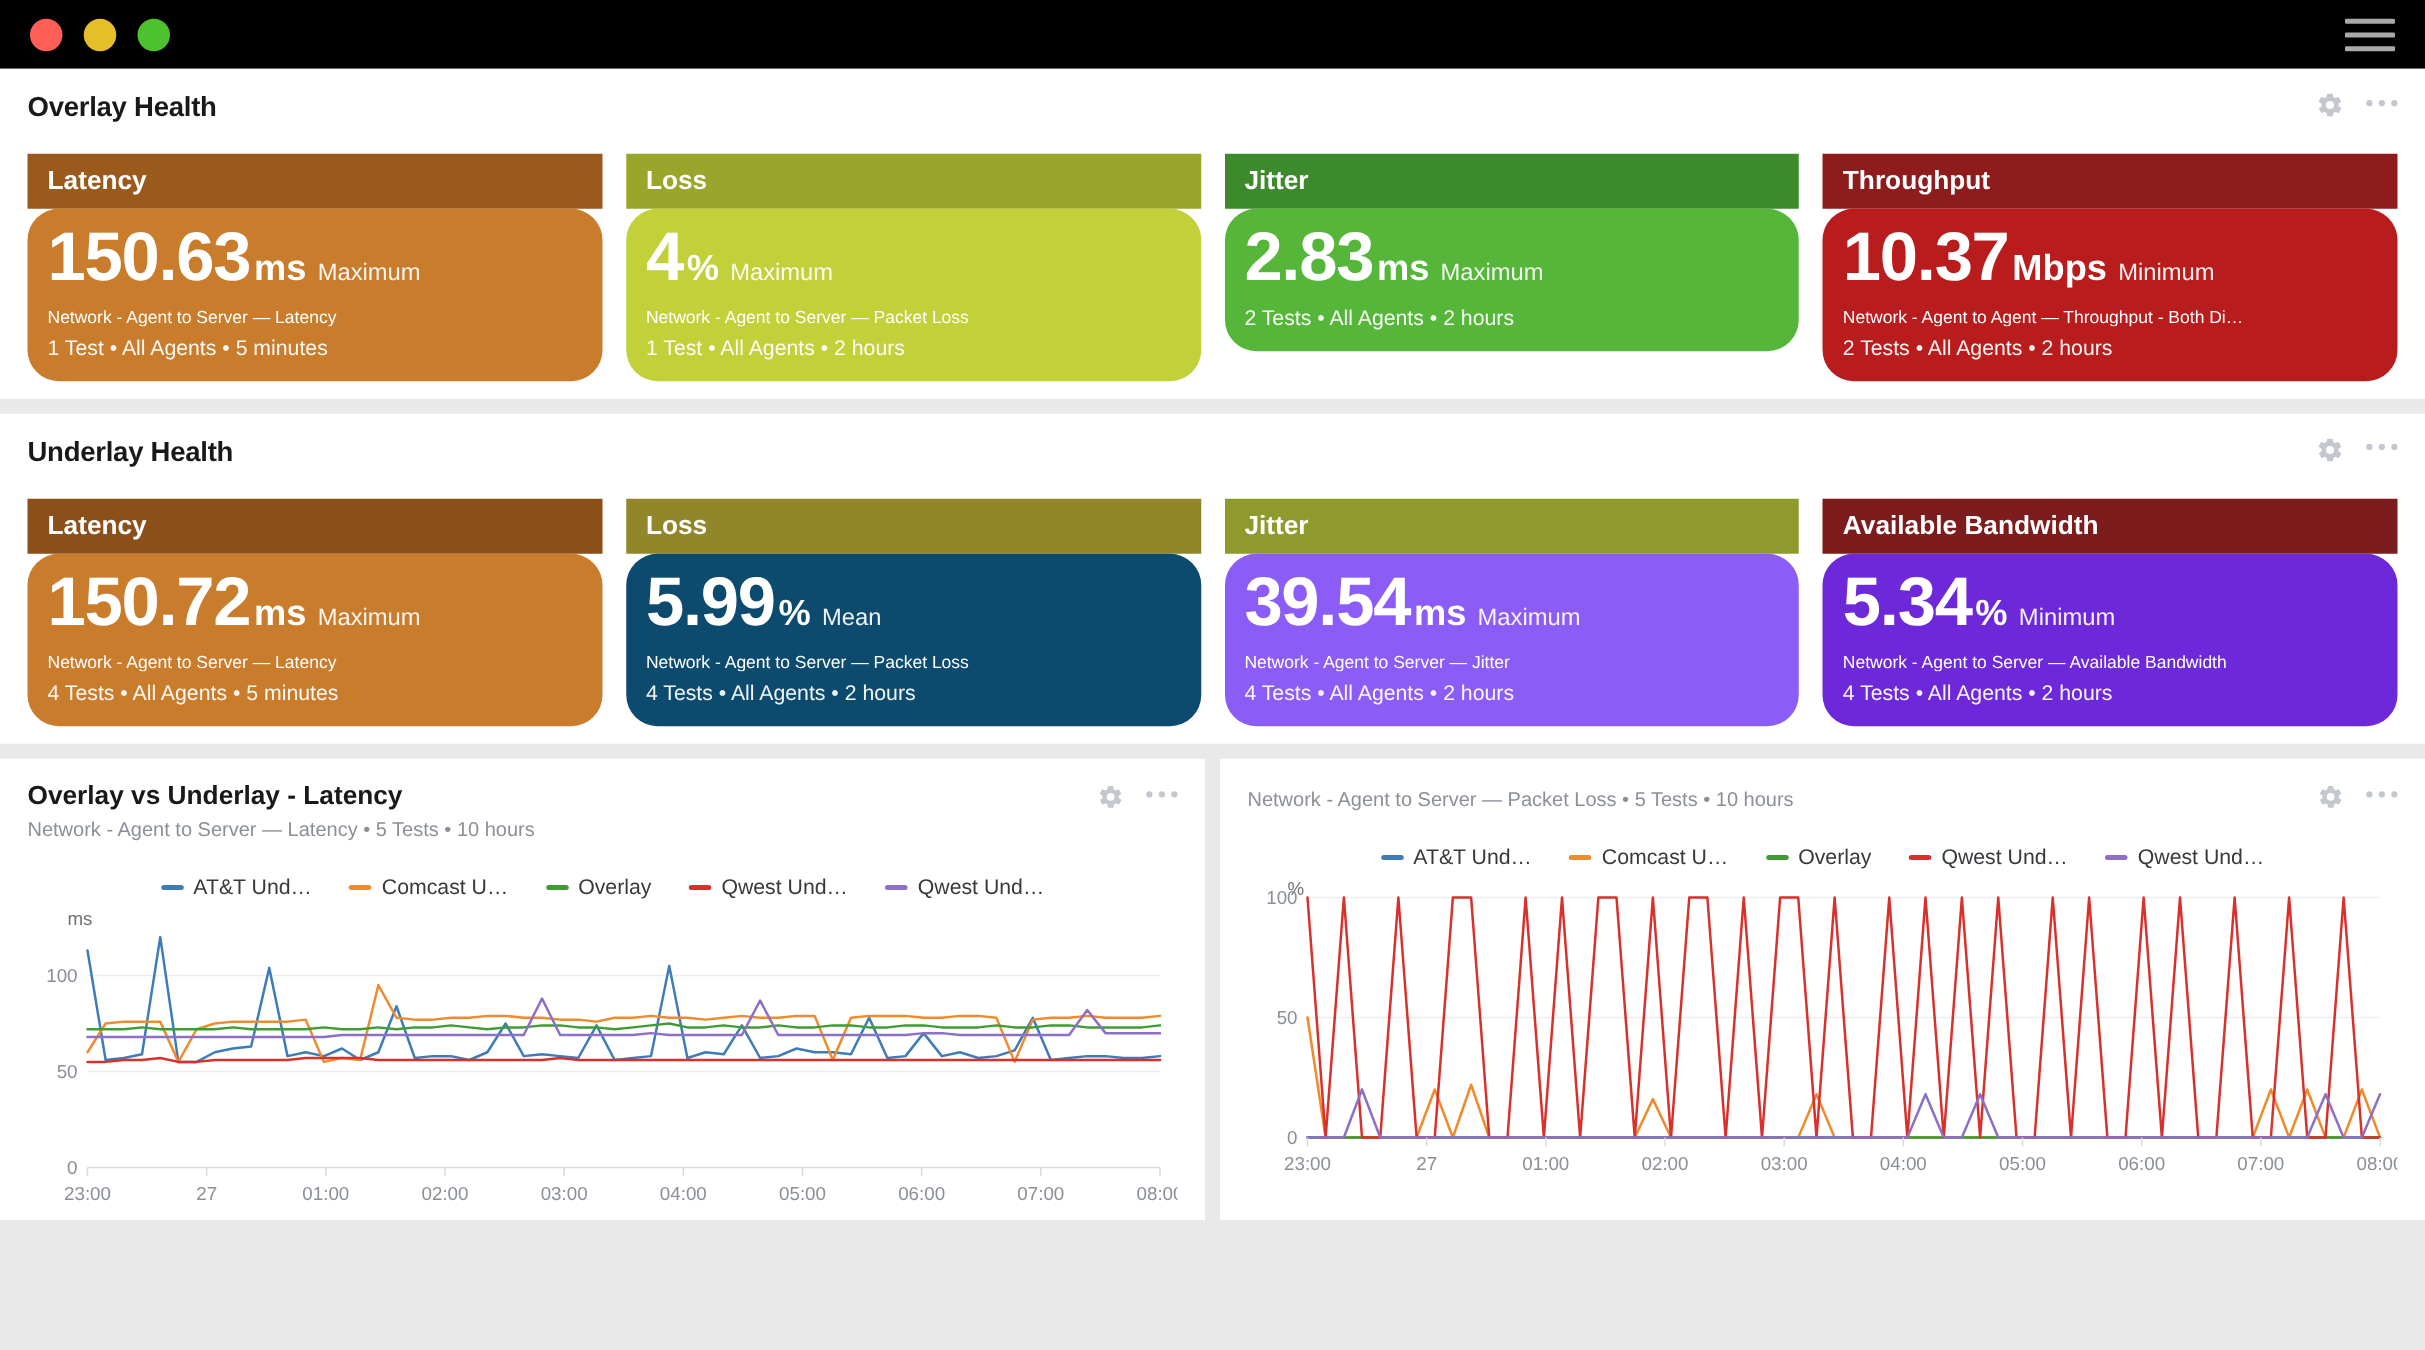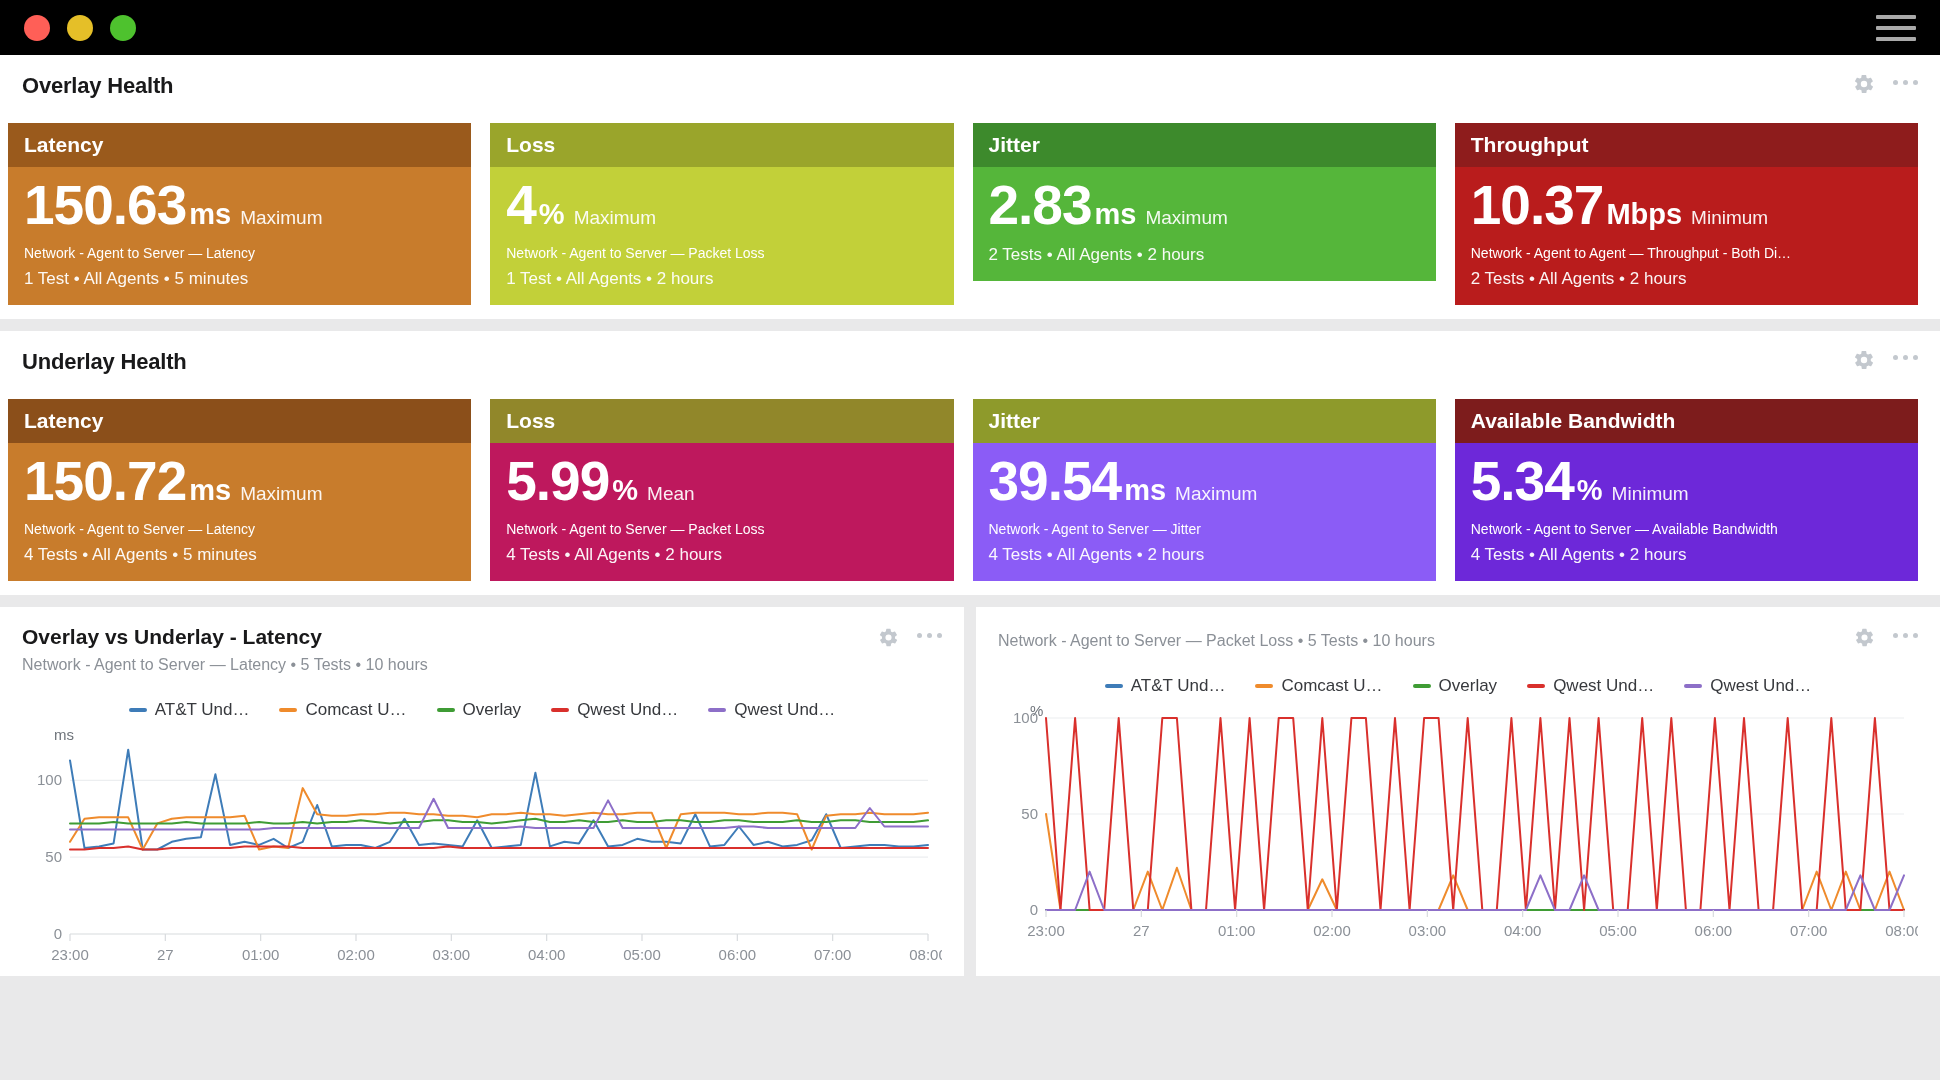--- a/index.html
+++ b/index.html
@@ -53,29 +53,29 @@
   }
   .gear-icon svg { display: block; }
   .ellipsis {
     display: flex; gap: 5px; align-items: center; padding-bottom: 4px;
   }
   .ellipsis i { width: 5px; height: 5px; border-radius: 50%; background: #c3c8ce; display:block; }
 
   
   .cards {
     display: flex; gap: 19px;
-    padding: 24px 22px 0 8px;
+    padding: 24px 22px 0 22px;
   }
   .card { flex: 1 1 0; min-width: 0; }
   .card-head {
     padding: 10px 16px;
     font-size: 21px; font-weight: bold; color: #fff;
     white-space: nowrap; overflow: hidden; text-overflow: ellipsis;
   }
-  .card-body { padding: 10px 16px 16px 16px; }
+  .card-body { padding: 10px 16px 16px 16px; border-radius: 25px; }
   .card-value-row {
     display: flex; align-items: baseline; color: #fff;
     white-space: nowrap; margin-bottom: 10px;
   }
   .card-value { font-size: 55px; font-weight: bold; line-height: 1.05; letter-spacing: -1px; }
   .card-unit { font-size: 29px; font-weight: bold; margin-left: 3px; }
   .card-stat { font-size: 19px; margin-left: 9px; opacity: .93; font-weight: normal; }
   .card-desc {
     color: #fff; font-size: 14px; margin-bottom: 8px;
     white-space: nowrap; overflow: hidden; text-overflow: ellipsis;
@@ -223,21 +223,21 @@
           <span class="card-value">150.72</span>
           <span class="card-unit">ms</span>
           <span class="card-stat">Maximum</span>
         </div>
         <div class="card-desc">Network - Agent to Server — Latency</div>
         <div class="card-meta">4 Tests • All Agents • 5 minutes</div>
       </div>
     </div>
     <div class="card">
       <div class="card-head" style="background: rgb(145, 135, 42);">Loss</div>
-      <div class="card-body" style="background: #be185d;">
+      <div class="card-body" style="background: #0c4a6e;">
         <div class="card-value-row">
           <span class="card-value">5.99</span>
           <span class="card-unit">%</span>
           <span class="card-stat">Mean</span>
         </div>
         <div class="card-desc">Network - Agent to Server — Packet Loss</div>
         <div class="card-meta">4 Tests • All Agents • 2 hours</div>
       </div>
     </div>
     <div class="card">

